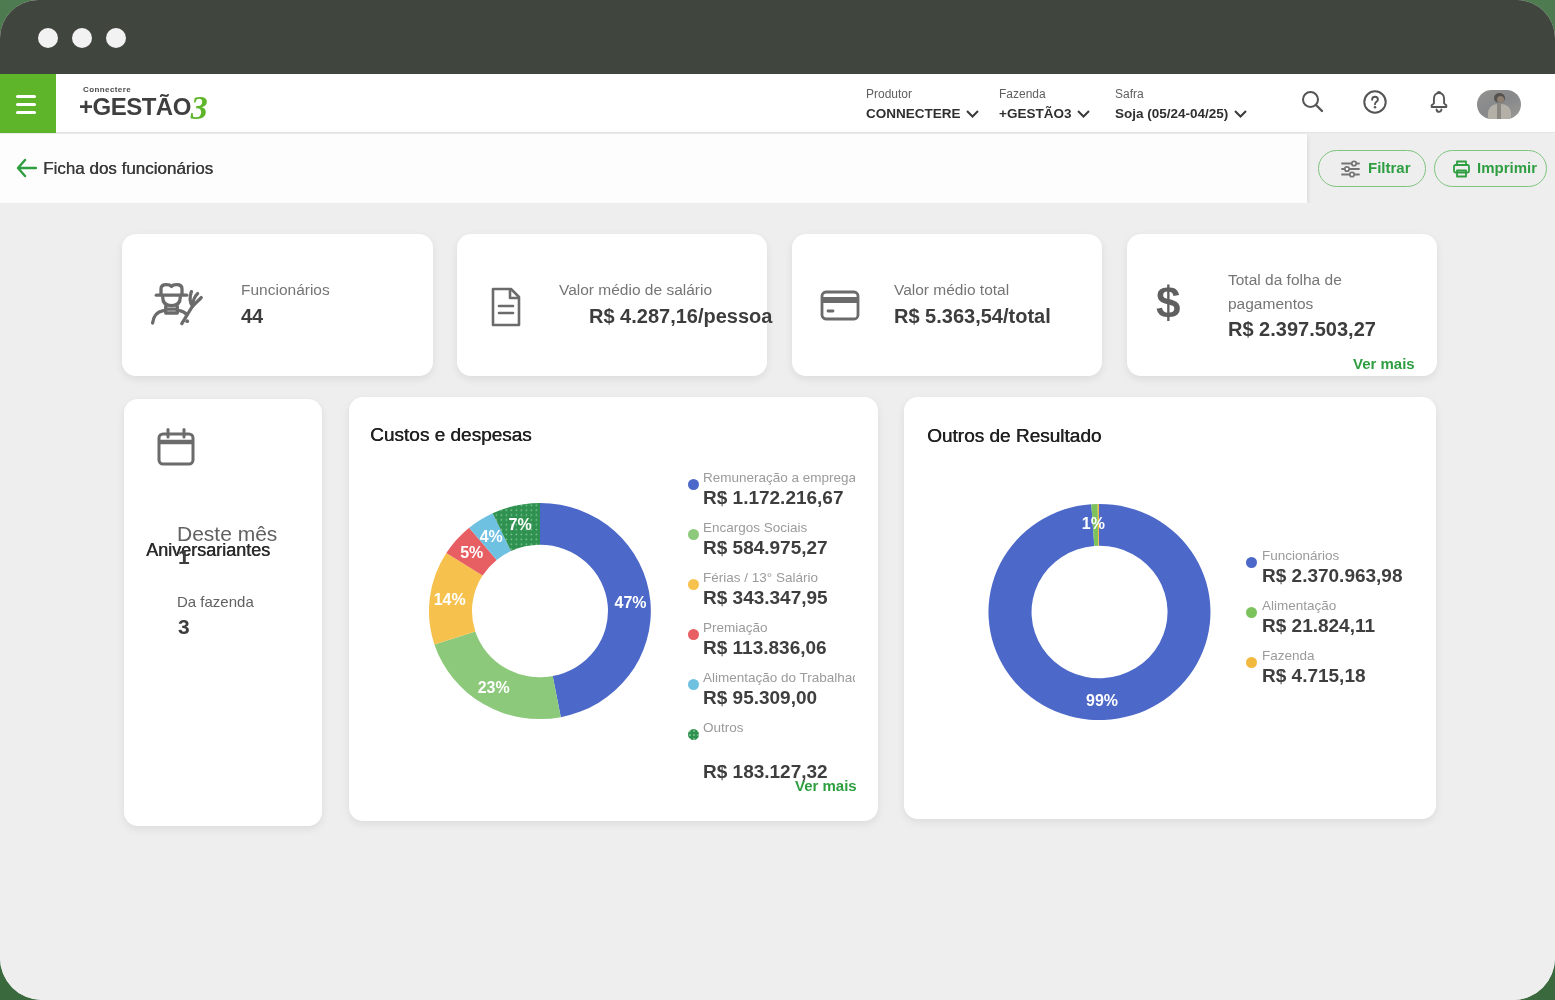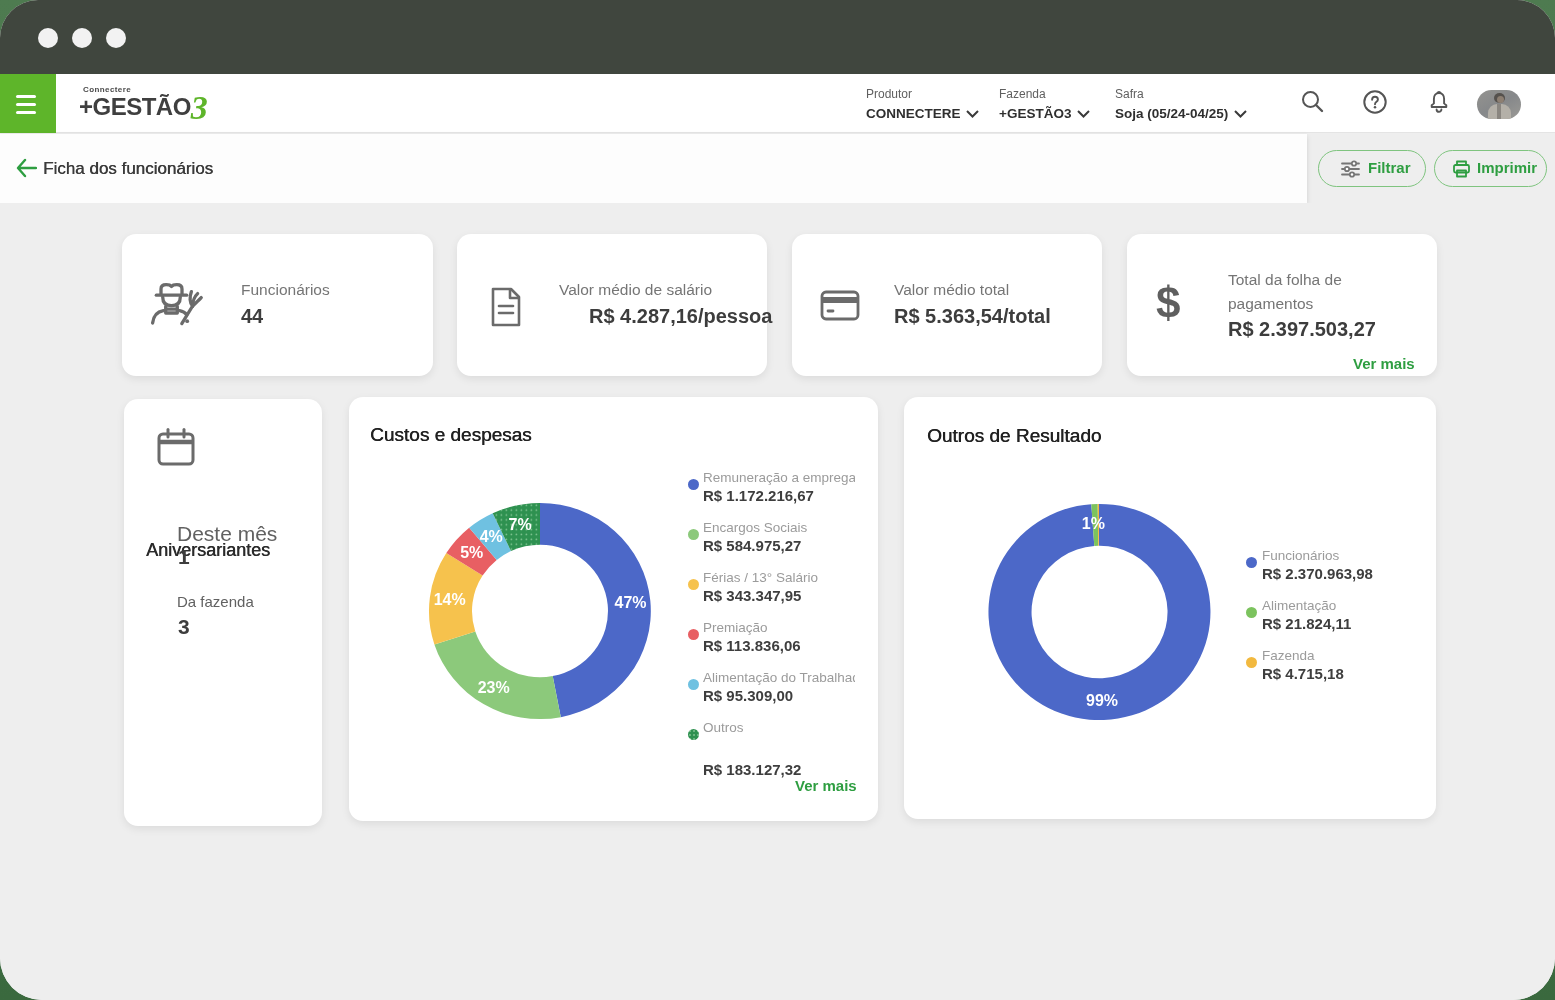--- a/index.html
+++ b/index.html
@@ -11,21 +11,21 @@
   .header { position:absolute; left:0; top:74px; width:1555px; height:59px; background:#ffffff; border-bottom:1px solid #e4e4e4; }
   .burger { position:absolute; left:0; top:0; width:56px; height:59px; background:#5eb52a; }
   .burger span { position:absolute; left:16px; width:20px; height:3px; border-radius:2px; background:#ffffff; }
   .subheader { position:absolute; left:0; top:134px; width:1307px; height:69px; background:#fdfdfd; box-shadow:0 2px 5px rgba(0,0,0,0.13); }
   .content { position:absolute; left:0; top:203px; width:1555px; height:797px; background:#eeeeee; }
   .card { position:absolute; background:#ffffff; border-radius:14px; box-shadow:0 3px 9px rgba(0,0,0,0.08); }
   .lbl { color:#757575; font-size:15.5px; }
   .big { color:#3d3d3d; font-size:20px; font-weight:bold; }
   .green-link { color:#2e9e41; font-size:15px; font-weight:bold; }
   .leg-lbl { color:#9b9b9b; font-size:13.5px; white-space:nowrap; }
-  .leg-val { color:#3e3e3e; font-size:15px; font-weight:bold; white-space:nowrap; }
+  .leg-val { color:#3e3e3e; font-size:19px; font-weight:bold; white-space:nowrap; }
   .leg-dot { position:absolute; width:11px; height:11px; border-radius:50%; }
   .ddlabel { color:#5f5f5f; font-size:12px; }
   .ddval { color:#2f2f2f; font-size:13.5px; font-weight:bold; white-space:nowrap; }
   .hicon { position:absolute; top:90px; }
 </style>
 </head>
 <body>
 <div class="frame">
 
   <div class="titlebar">

